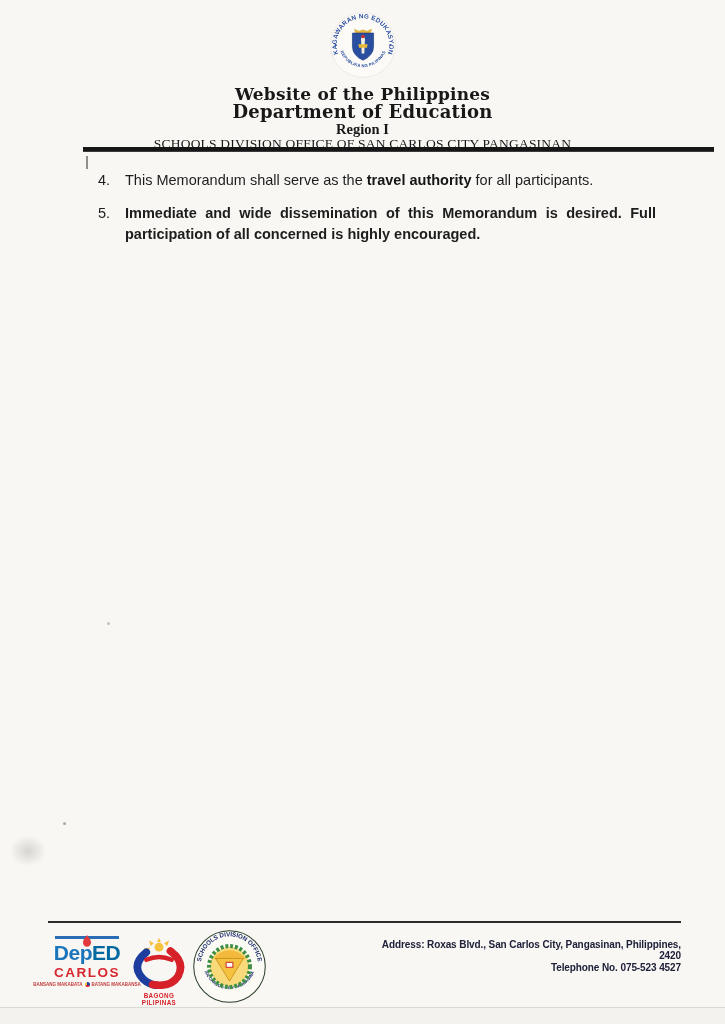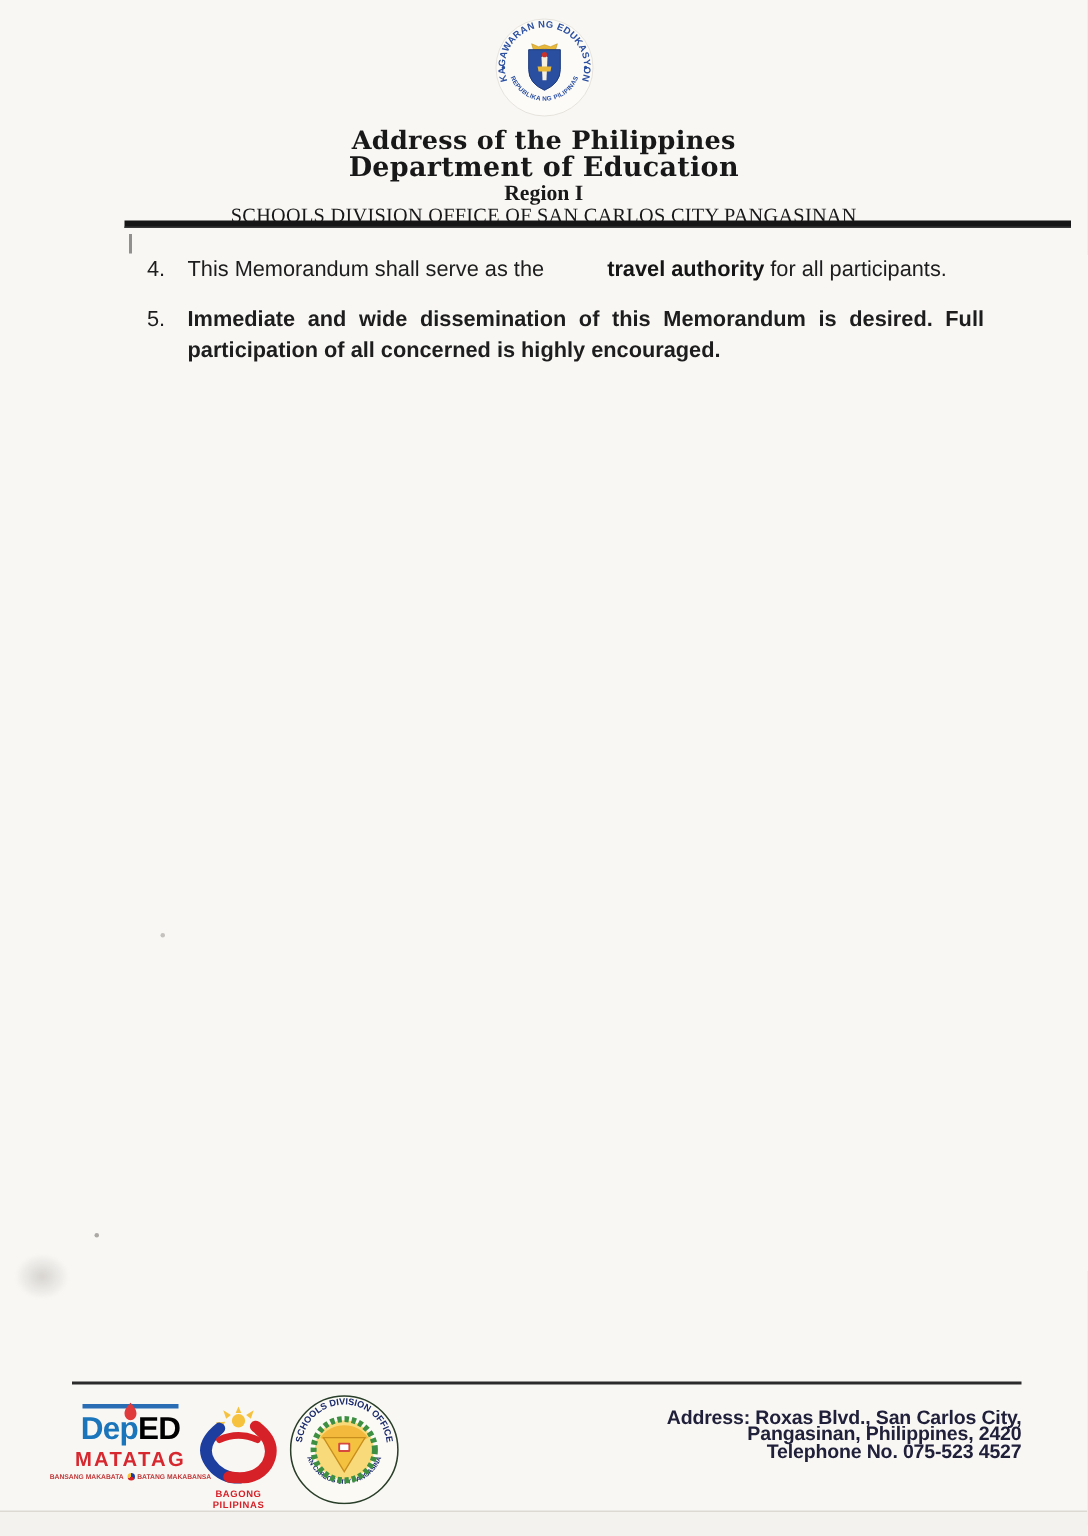--- a/index.html
+++ b/index.html
@@ -20,54 +20,54 @@
     background:#161616; border-bottom:1px solid #3a3a3a; }
 
   
   .memo-item { position:absolute; left:98px; display:flex; font-size:14.5px; color:#1d1d1d; }
   .memo-item .num { flex:none; width:27px; line-height:21px; }
   .memo-item .itext { margin:0; line-height:21px; }
   .memo-item-4 { top:170px; }
   .memo-item-4 .itext { width:532px; }
   .memo-item-5 { top:203px; }
   .memo-item-5 .itext { width:531px; text-align:justify;font-weight:bold; }
-  .itext strong { font-weight:bold; color:#151515;margin-left:38px; }
+  .itext strong { font-weight:bold; color:#151515; }
 
   
   .scan-smudge { position:absolute; left:10px; top:836px; width:36px; height:30px;
     background:radial-gradient(closest-side, rgba(138,132,125,0.30), rgba(138,132,125,0));
     filter:blur(1px); }
   .scan-dot-a { position:absolute; left:63px; top:822px; width:3px; height:3px; border-radius:50%;
     background:rgba(110,106,100,0.55); }
   .scan-dot-b { position:absolute; left:107px; top:622px; width:3px; height:3px; border-radius:50%;
     background:rgba(120,116,110,0.40); }
   .scan-tick { position:absolute; left:86px; top:156px; width:2px; height:13px;
     background:rgba(60,60,60,0.55); }
 
   
   .footer-rule { position:absolute; top:921px; left:48px; width:633px; height:2px; background:#2b2b2b; }
 
   .logo-matatag { position:absolute; left:46px; top:936px; width:82px; text-align:center; }
   .mt-topline { width:64px; height:3px; background:#2a6db5; margin:0 auto 3px; }
   .mt-brand { position:relative; font-weight:bold; font-size:21px; line-height:22px; letter-spacing:-0.5px; }
-  .mt-dep { color:#1b75bb; } .mt-ed { color:#000000; }
+  .mt-dep { color:#1b75bb; } .mt-ed { color:#0369a1; }
   .mt-flame { position:absolute; left:36px; top:-7px; width:10px; height:13px; }
   .mt-matatag { color:#d7282f; font-weight:bold; font-size:13.5px; letter-spacing:1.5px; margin-top:1px; }
   .mt-tagline { display:flex; justify-content:center; align-items:center; gap:2px;
     font-size:4.5px; font-weight:bold; color:#c23b3b; margin-top:2px; white-space:nowrap; }
   .mt-mini-emblem { flex:none; width:5px; height:5px; border-radius:50%;
     background:conic-gradient(#1d3e9e 0 33%, #d52127 0 66%, #f6c13d 0); }
 
   .logo-bagong { position:absolute; left:127px; top:937px; width:64px; text-align:center; }
   .bp-label { font-size:6.3px; font-weight:bold; color:#d52127; letter-spacing:0.4px; margin-top:-1px; }
 
   .logo-sdo { position:absolute; left:193px; top:930px; width:73px; height:73px; }
 
   .contact { position:absolute; right:44px; top:939px; width:310px; text-align:right;
-    font-size:13px; font-weight:bold; color:#20203a; line-height:11.4px; letter-spacing:-0.1px; }
+    font-size:10px; font-weight:bold; color:#20203a; line-height:11.4px; letter-spacing:-0.1px; }
 
   .page-edge-line { position:absolute; left:0; right:0; top:1007px; height:1px; background:#dcd9d3; }
   .page-below { position:absolute; left:0; right:0; top:1008px; bottom:0; background:#f3f2ee; }
 </style>
 </head>
 <body>
 
 <div class="page">
 
   <header>
@@ -86,21 +86,21 @@
       </text>
       <circle cx="8.5" cy="50" r="1.7" fill="#2b4fa0"></circle>
       <circle cx="91.5" cy="50" r="1.7" fill="#2b4fa0"></circle>
       <path d="M37,26 L44,29 L50,27 L56,29 L63,26 L61,33 L50,31 L39,33 Z" fill="#e8b83a" stroke="#b8860b" stroke-width="0.5"></path>
       <path d="M34,32 L66,32 L66,52 Q66,66 50,73 Q34,66 34,52 Z" fill="#2b4fa0" stroke="#1c3a7a" stroke-width="1"></path>
       <path d="M47,40 Q50,34 53,40 L52,63 L48,63 Z" fill="#f5efe0"></path>
       <circle cx="50" cy="37" r="2.6" fill="#c8322b"></circle>
       <path d="M43,49 L57,49 L56,54 L44,54 Z" fill="#e8b83a"></path>
     </svg>
 
-    <div class="h-line h-republic">Address of the Philippines</div>
+    <div class="h-line h-republic">Website of the Philippines</div>
     <div class="h-line h-department">Department of Education</div>
     <div class="h-line h-region">Region I</div>
     <div class="h-line h-office">SCHOOLS DIVISION OFFICE OF SAN CARLOS CITY PANGASINAN</div>
     <div class="header-rule"></div>
   </header>
 
   <main>
     <div class="memo-item memo-item-4">
       <span class="num">4.</span>
       <p class="itext"><span>This Memorandum shall serve as the </span><strong>travel authority</strong><span> for all participants.</span></p>
@@ -120,21 +120,21 @@
     <div class="footer-rule"></div>
 
     <div class="logo-matatag">
       <div class="mt-topline"></div>
       <div class="mt-brand">
         <span class="mt-dep">Dep</span><span class="mt-ed">ED</span>
         <svg class="mt-flame" viewBox="0 0 10 13">
           <path d="M5,0 C6.8,2.8 9,4.2 9,7.5 A4,4.3 0 1 1 1,7.5 C1,4.2 3.2,2.8 5,0 Z" fill="#e03a3c"></path>
         </svg>
       </div>
-      <div class="mt-matatag">MATATAG</div>
+      <div class="mt-matatag">CARLOS</div>
       <div class="mt-tagline">
         <span>BANSANG MAKABATA</span>
         <span class="mt-mini-emblem"></span>
         <span>BATANG MAKABANSA</span>
       </div>
     </div>
 
     <div class="logo-bagong">
       <svg width="64" height="52" viewBox="0 0 100 82">
         <g>

